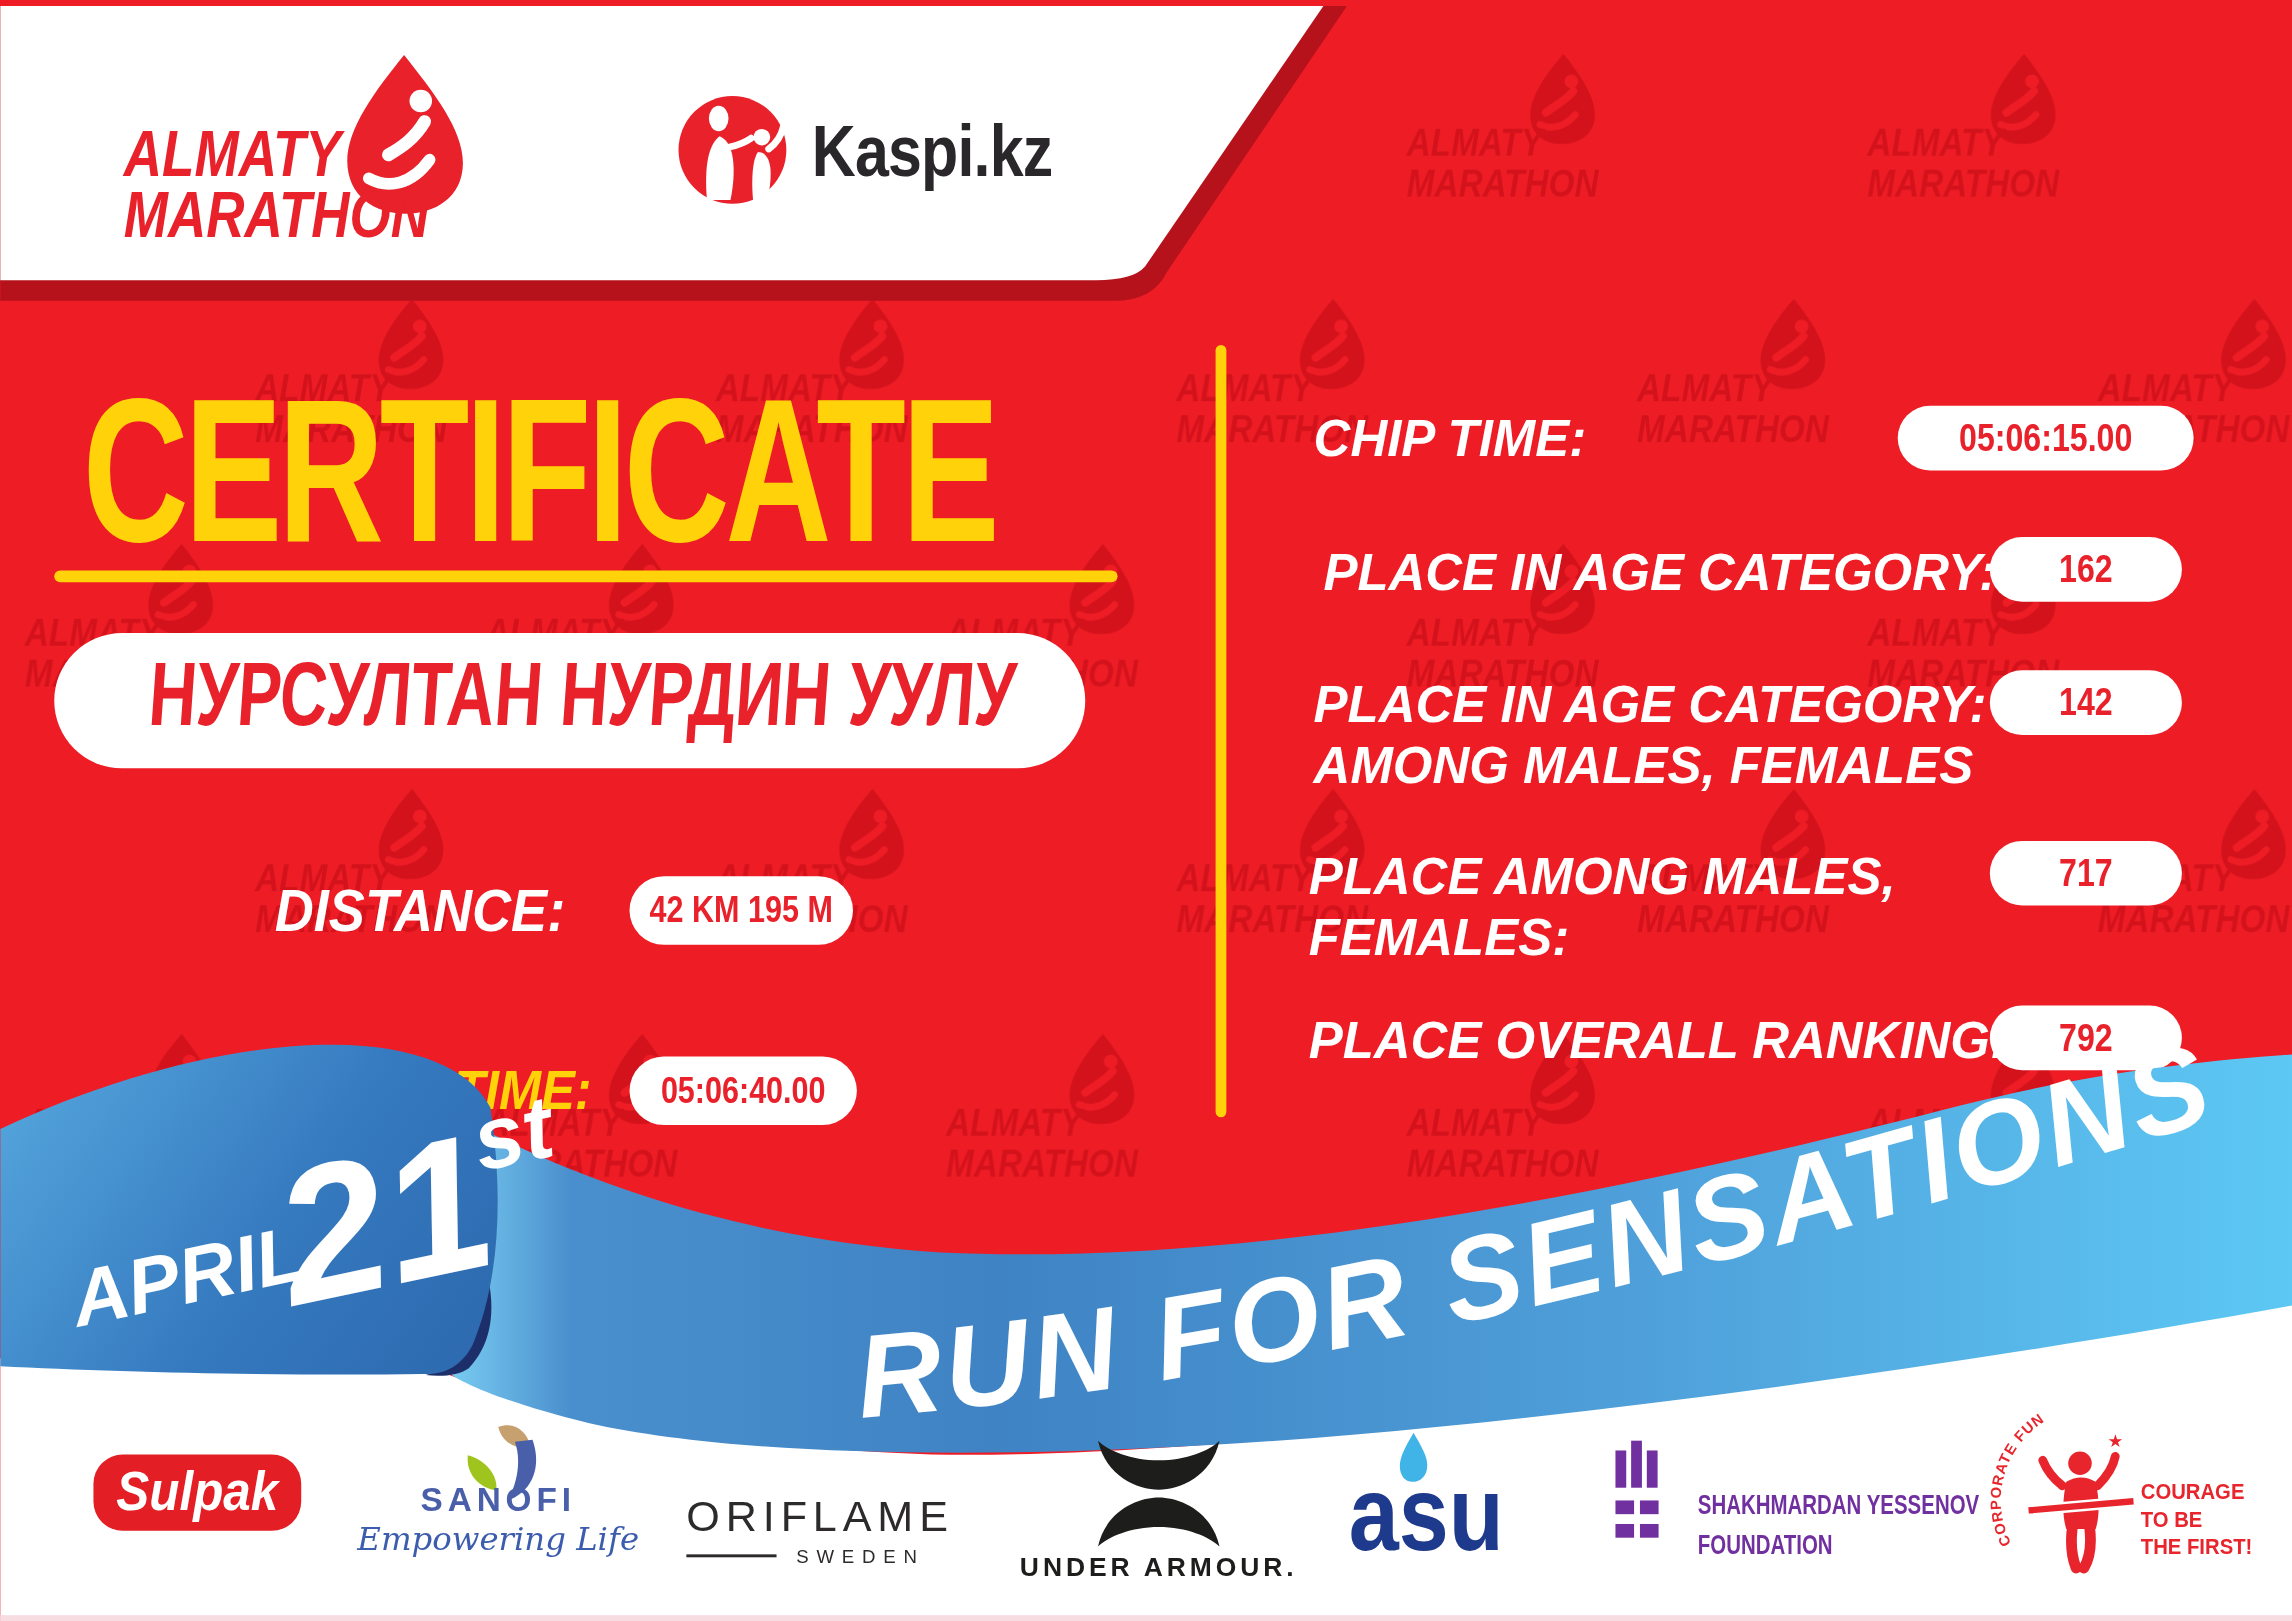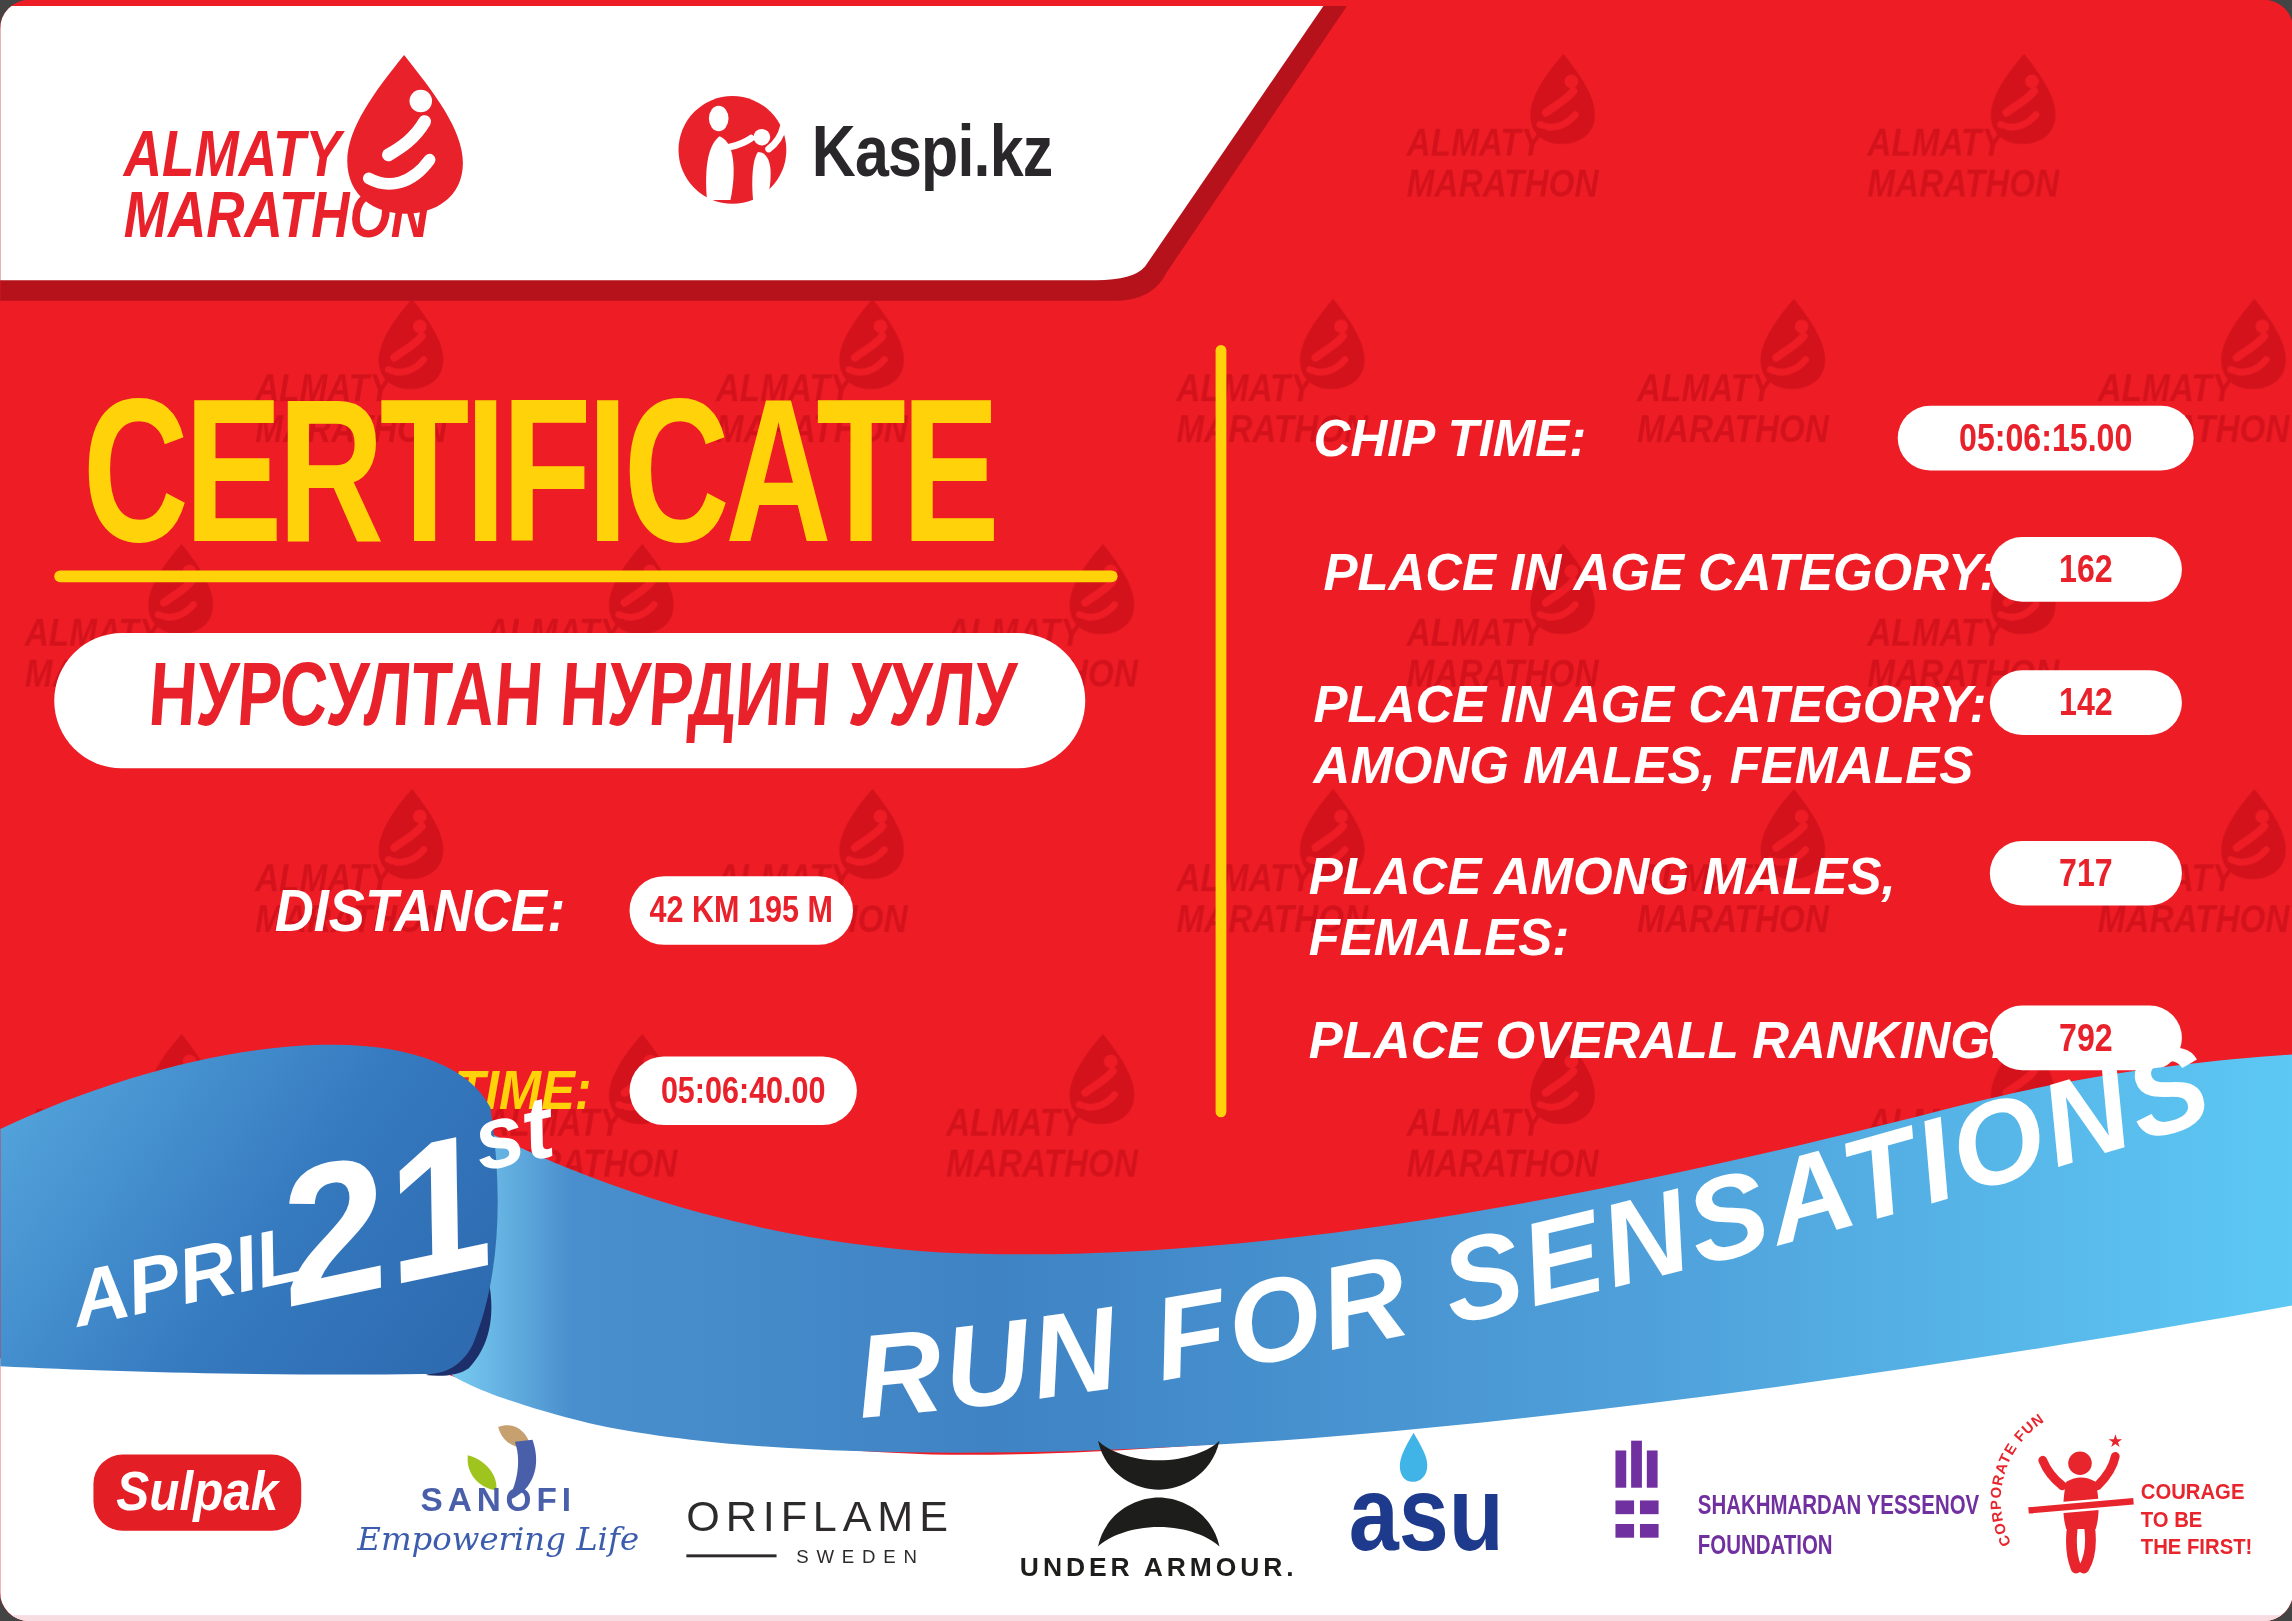--- a/index.html
+++ b/index.html
@@ -1,16 +1,16 @@
 <!DOCTYPE html>
 <html><head>
 <meta charset="utf-8">
 <style>
   html,body{margin:0;padding:0;background:#444;}
-  .stage{width:2293px;height:1621px;position:relative;overflow:hidden;background:#ee1c25;border-radius:29px;}
+  .stage{width:2293px;height:1621px;position:relative;overflow:hidden;background:#ee1c25;}
   svg{display:block;}
   text{font-family:"Liberation Sans",sans-serif;}
   .b{font-weight:bold;}
   .it{font-style:italic;}
   .serif{font-family:"DejaVu Serif",serif;}
   .wm{font-weight:bold;font-style:italic;fill:#d4121b;}
 </style>
 </head>
 <body>
 

